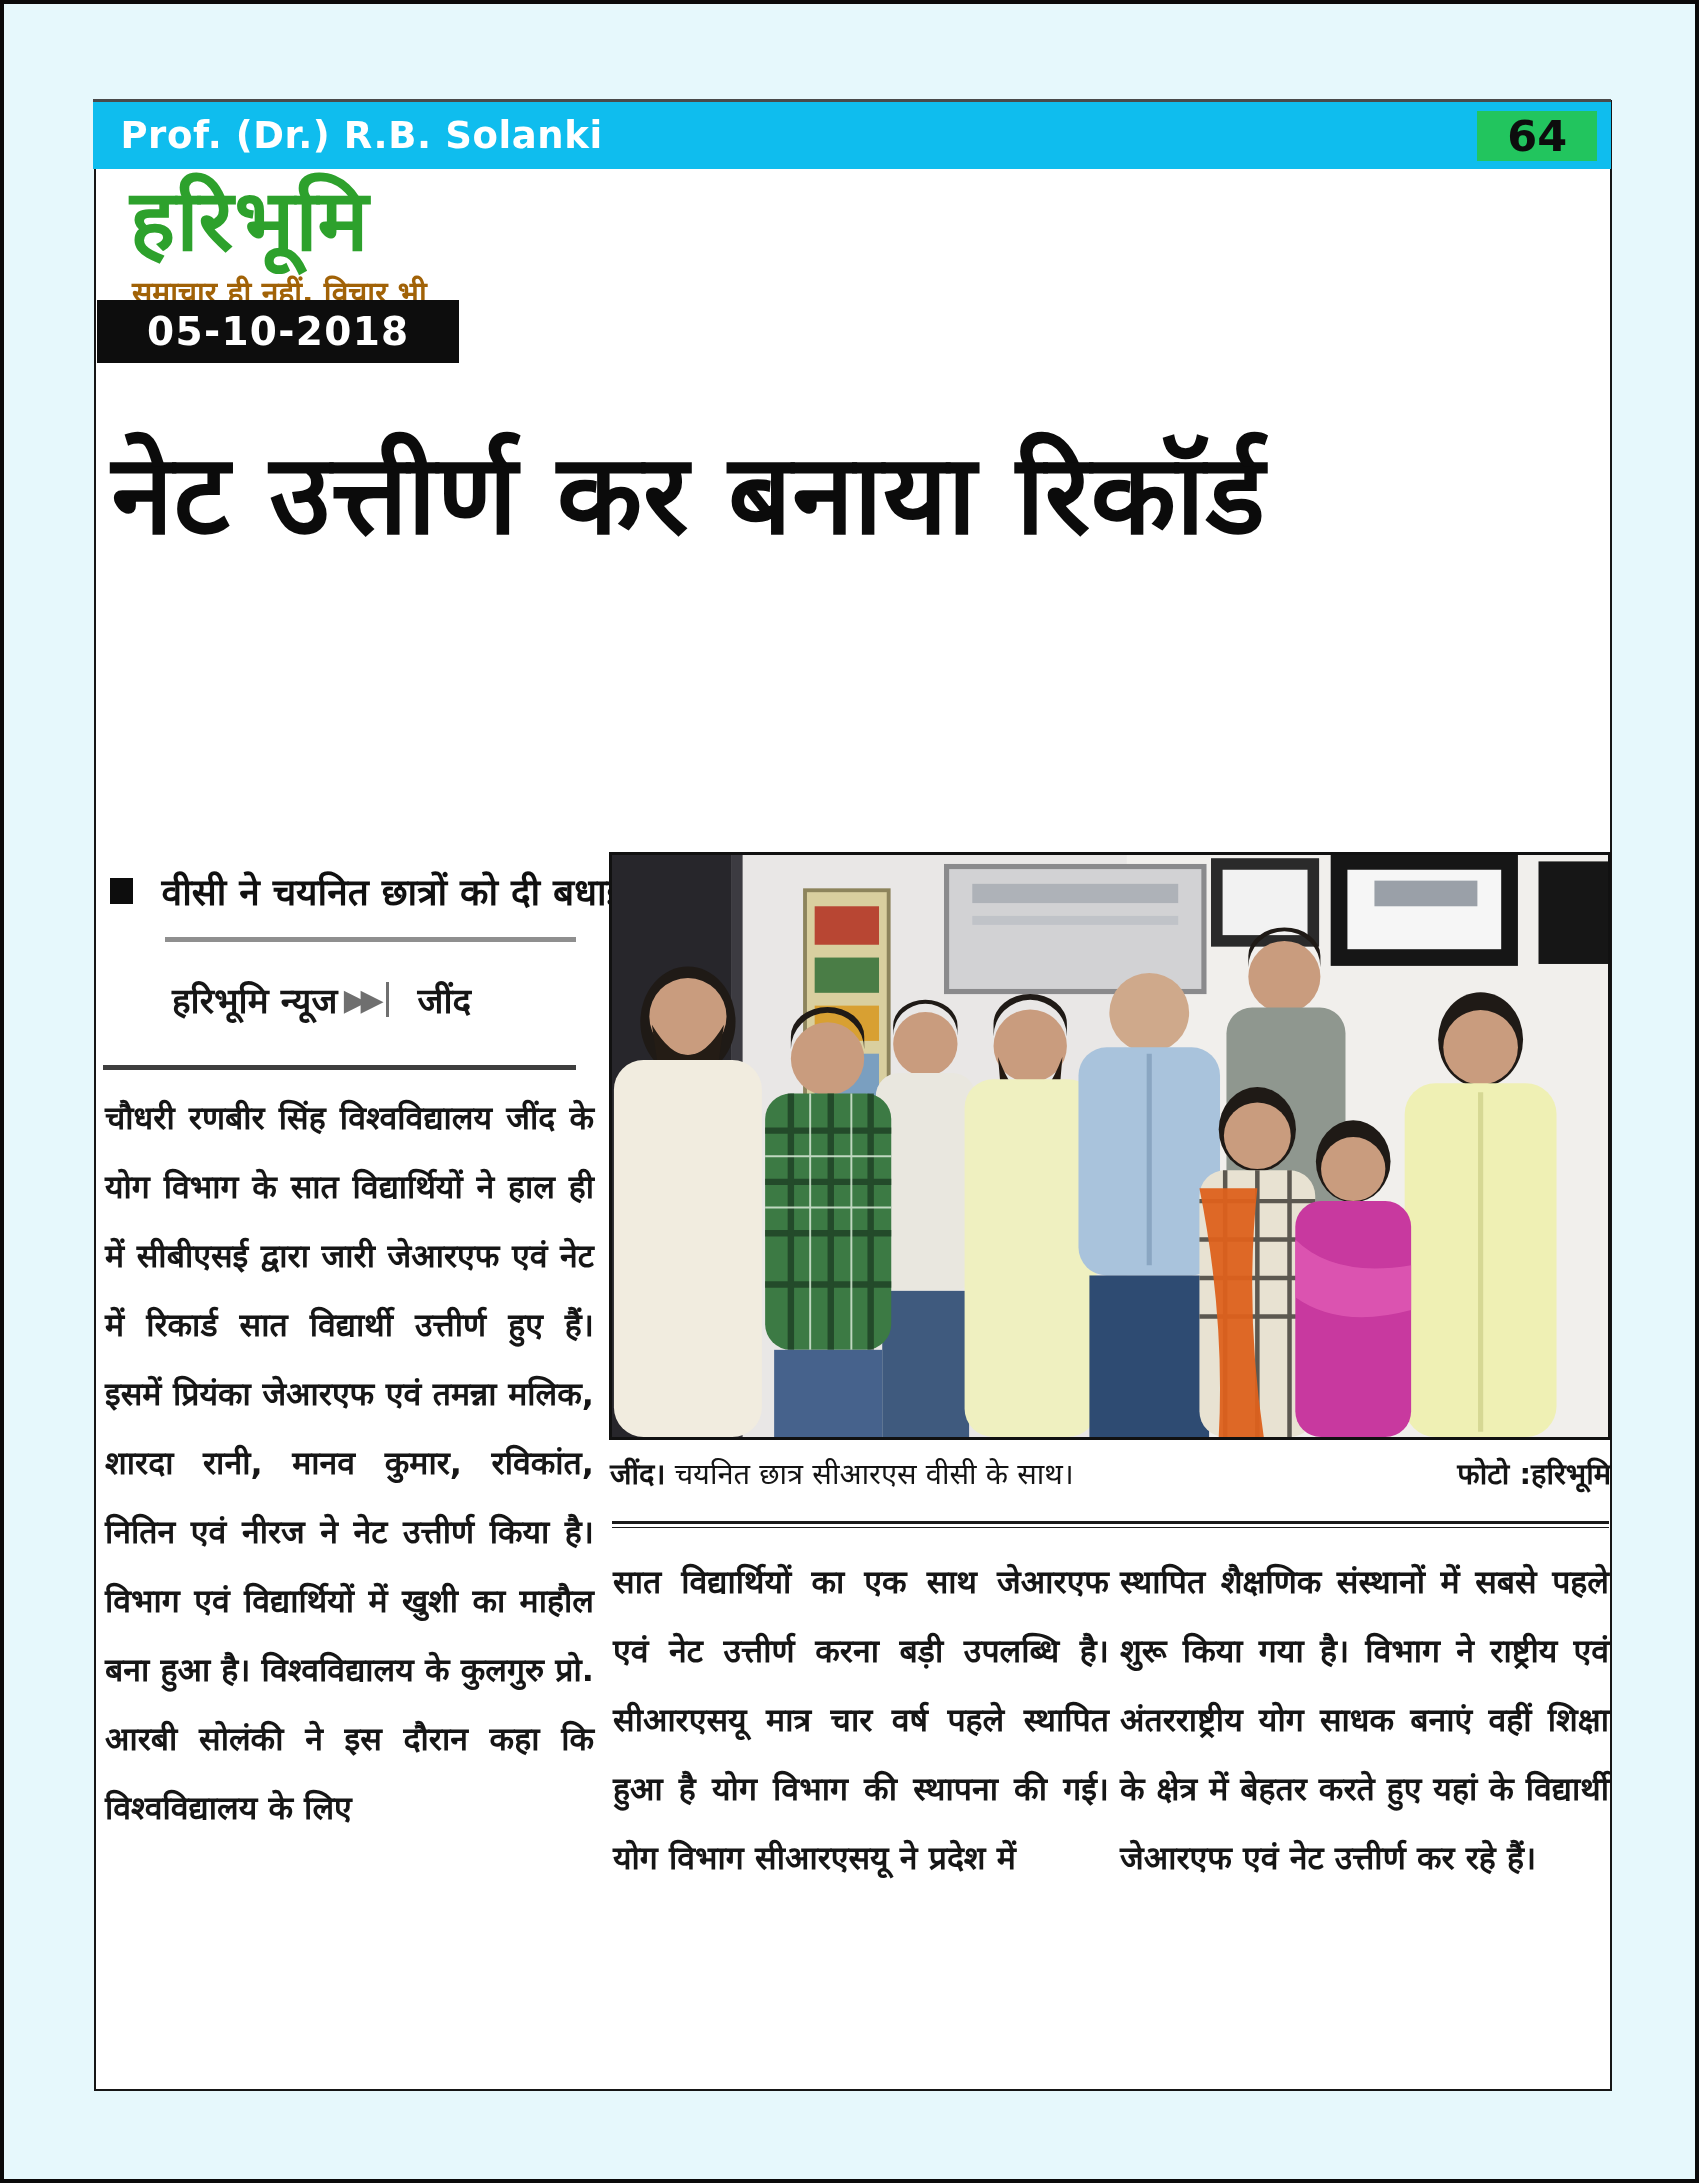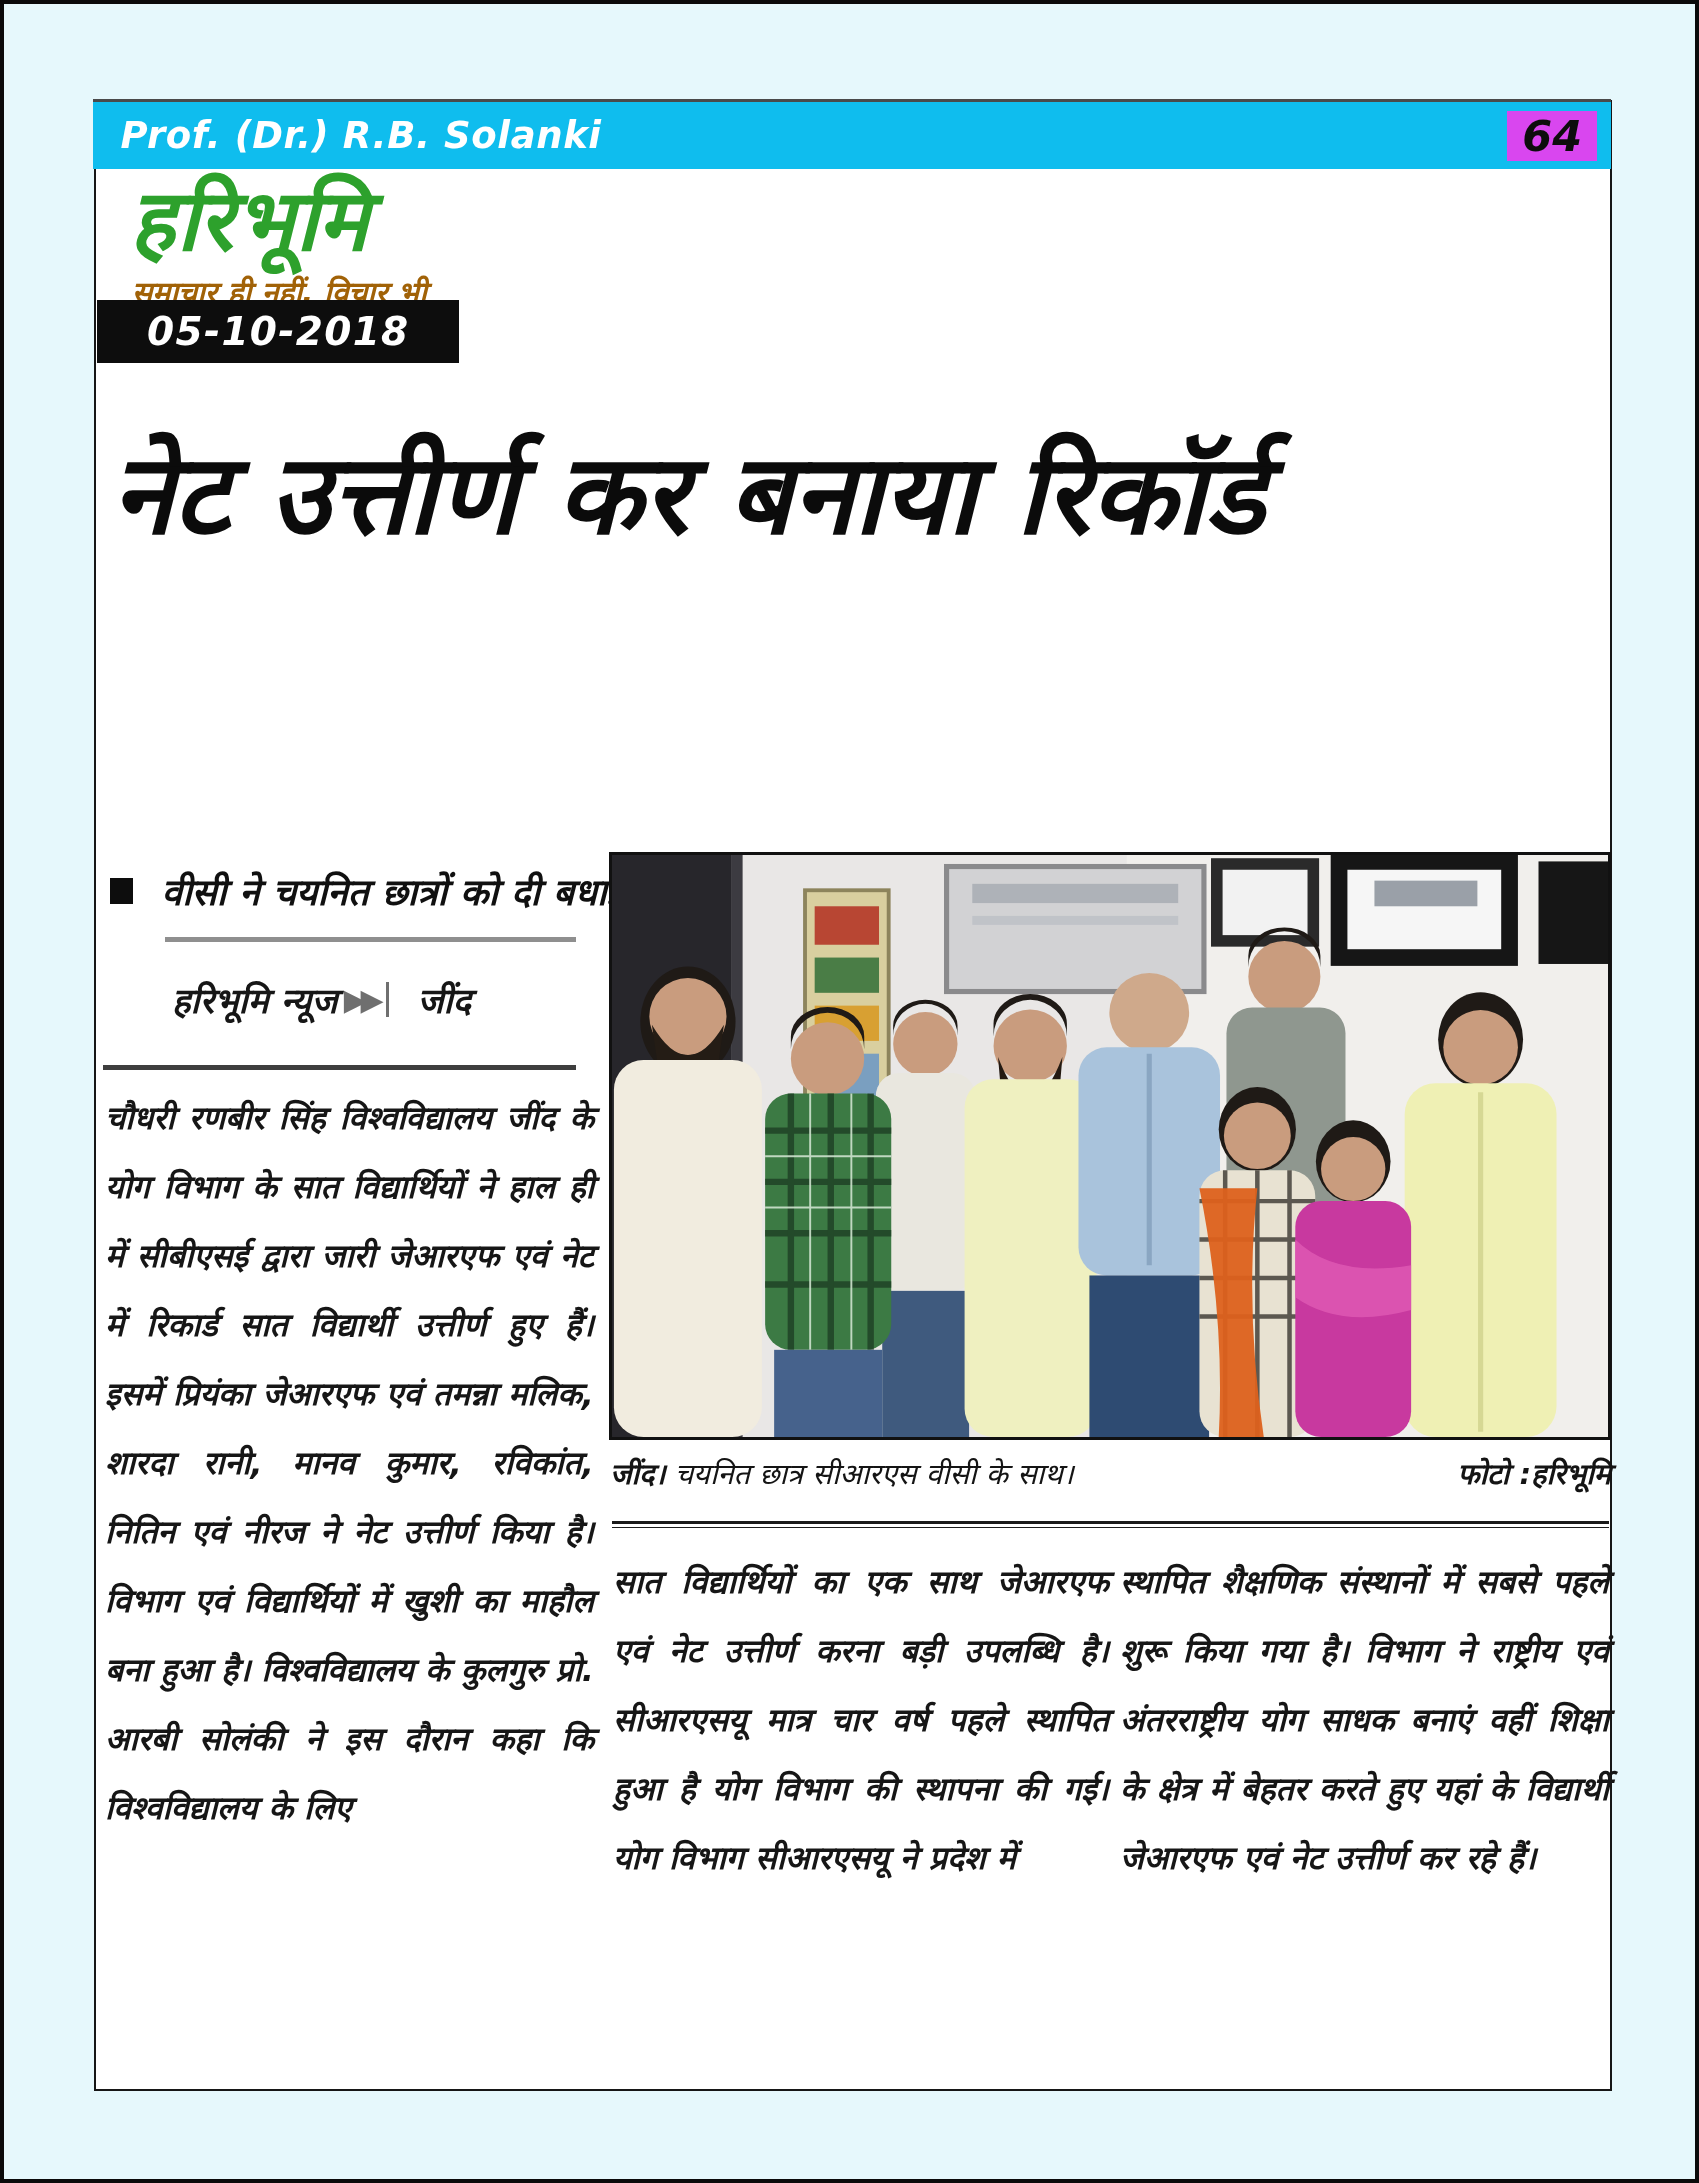--- a/index.html
+++ b/index.html
@@ -4,39 +4,39 @@
 <style>
   html,body{margin:0;padding:0;}
   body{
     width:1699px;height:2183px;position:relative;
     background:#e6f8fc;
     font-family:"DejaVu Sans","Liberation Sans",sans-serif;
     overflow:hidden;
   }
   .frame{
     position:absolute;left:0;top:0;width:1699px;height:2183px;
-    border:4.5px solid #0a0a0a;box-sizing:border-box;font-style:italic;
+    border:4.5px solid #0a0a0a;box-sizing:border-box;
   }
   .page{
     position:absolute;left:90px;top:96px;width:1518px;height:1991px;
     background:#ffffff;border:2.6px solid #161616;box-sizing:border-box;
   }
   
   .topbar{
     position:absolute;left:-2.6px;top:-2.6px;width:1518px;height:70px;
     background:#0fbdee;border-top:3.9px solid #4a4a4a;box-sizing:border-box;
     display:flex;align-items:center;
   }
   .topbar .author{
     color:#ffffff;font-weight:700;font-size:37px;padding-left:27px;
     letter-spacing:0.6px;white-space:nowrap;
   }
   .pagenum-box{
-    position:absolute;right:14.2px;top:9px;width:90px;height:50px;
-    background:#d946ef;display:flex;align-items:center;justify-content:center;
+    position:absolute;right:14.2px;top:9px;width:120px;height:50px;
+    background:#22c55e;display:flex;align-items:center;justify-content:center;
   }
   .pagenum-box span{color:#0d0d0d;font-weight:700;font-size:43px;}
   
   .logo{
     position:absolute;left:34px;top:70px;
     color:#2da12c;font-size:85px;font-weight:900;line-height:97px;
     letter-spacing:1.3px;
   }
   .tagline{
     position:absolute;left:36px;top:169px;

